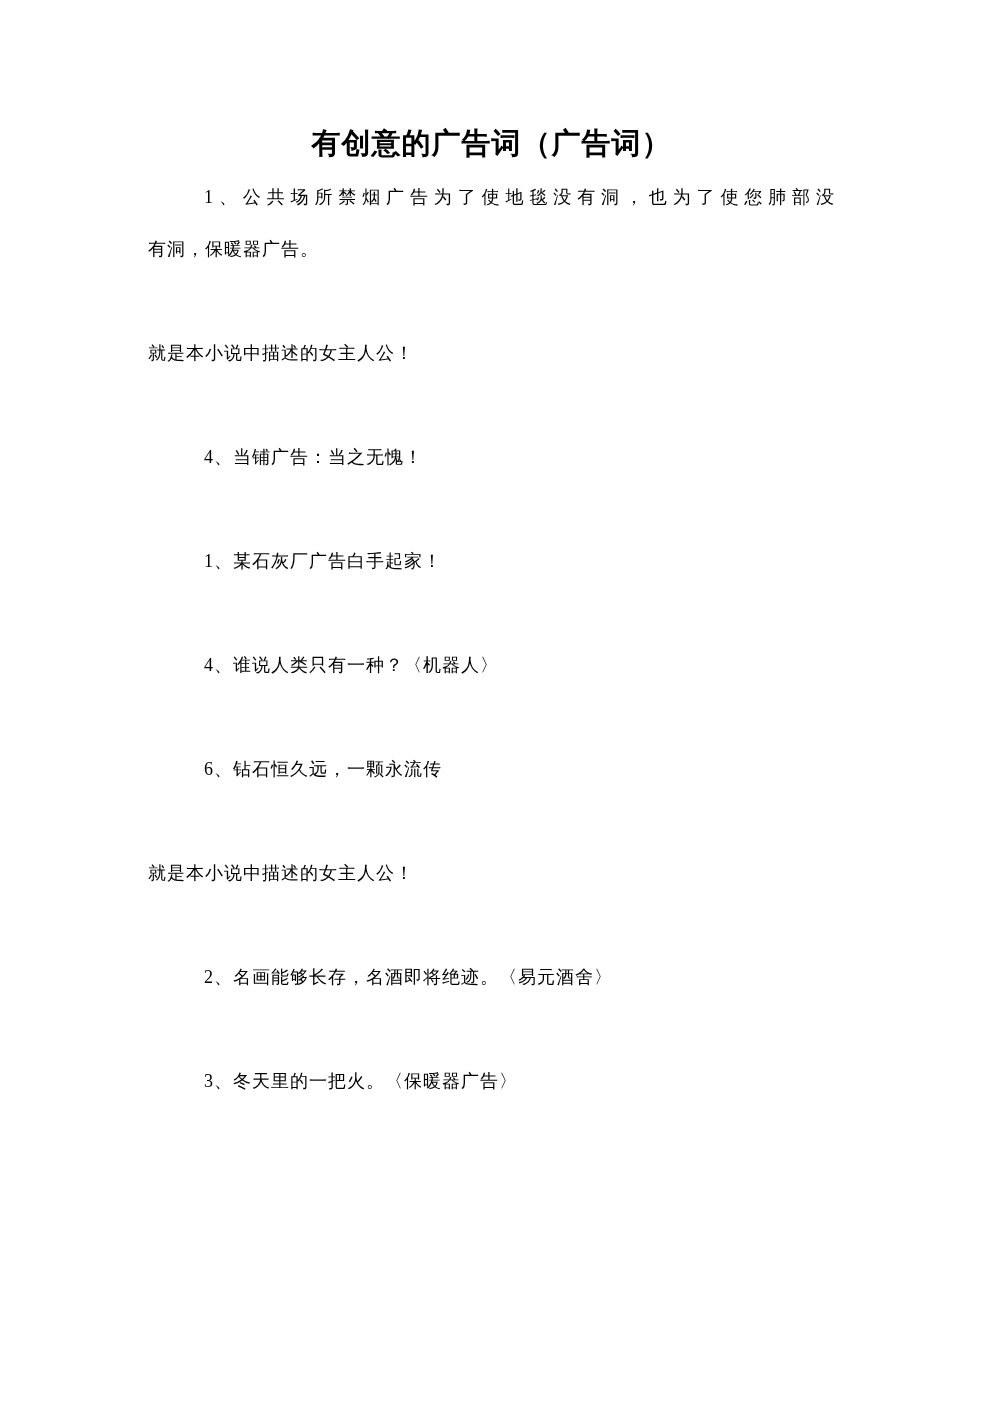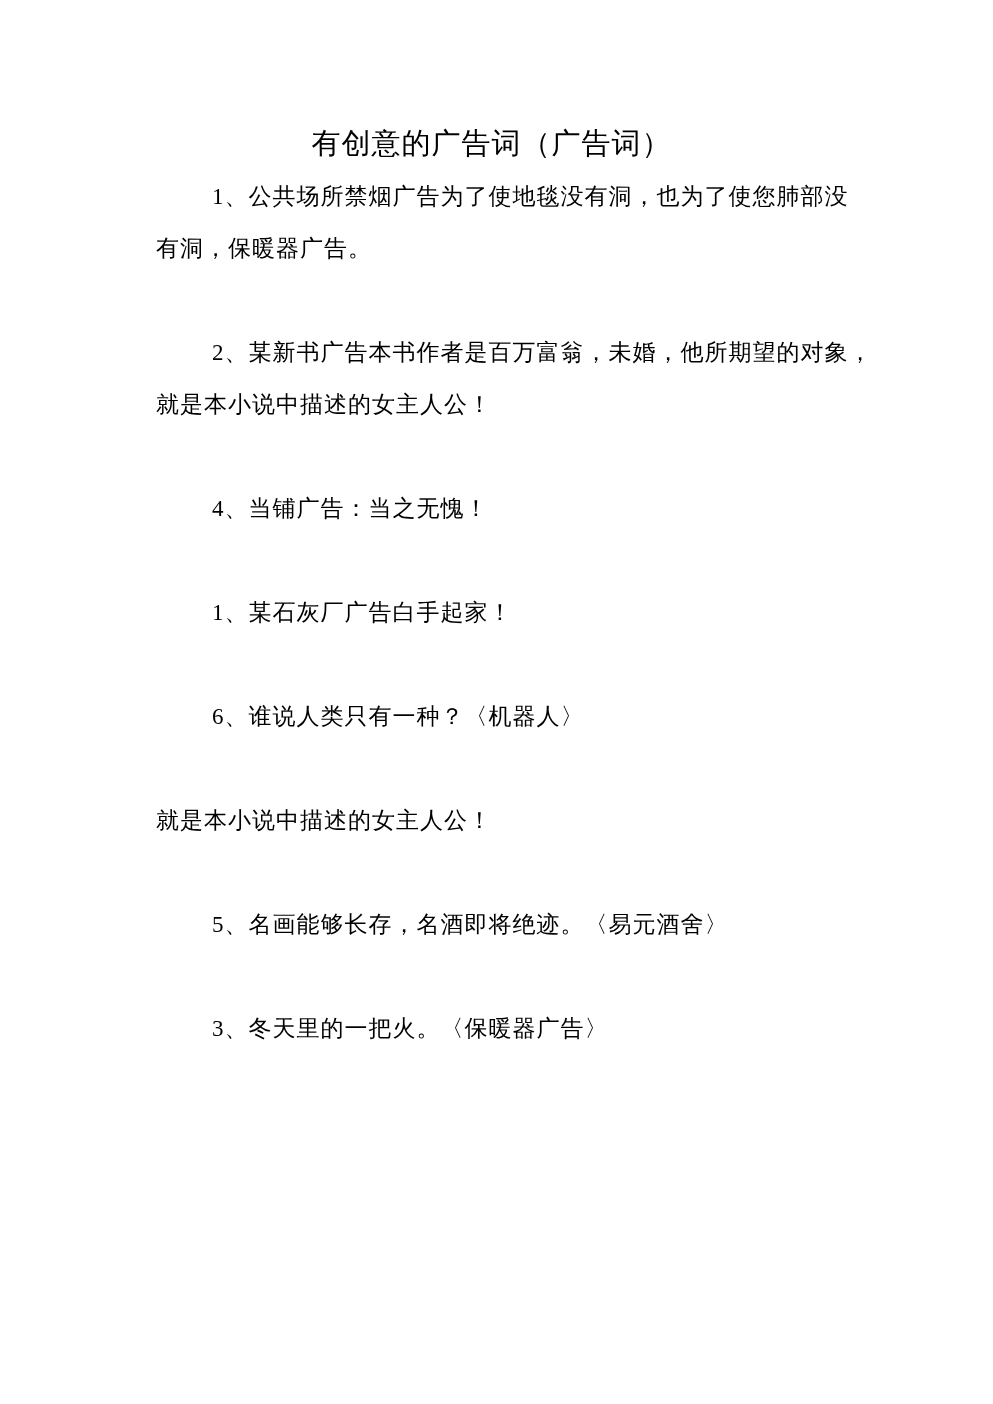--- a/index.html
+++ b/index.html
@@ -15,29 +15,29 @@
     background: #ffffff;
     overflow: hidden;
     box-sizing: border-box;
     padding: 123px 158px 0 148px;
     font-family: "Liberation Serif", "DejaVu Serif", serif;
     color: #000000;
   }
   .doc-title {
     margin: 0 0 8px 0;
     font-size: 29px;
-    font-weight: normal;
+    font-weight: bold;
     line-height: 40px;
     text-align: center;
     letter-spacing: 1px;
     white-space: nowrap;
   }
   .para {
-    margin: 0 0 52px 8px;
-    font-size: 23px;
+    margin: 0 0 52px 0;
+    font-size: 18px;
     line-height: 52px;
     letter-spacing: 1px;
   }
   .para .line {
     text-align: justify;
     text-align-last: justify;
     white-space: nowrap;
   }
   .para .line.first {
     text-indent: 56px;
@@ -52,35 +52,37 @@
 <div class="page">
   <h1 class="doc-title">有创意的广告词（广告词）</h1>
 
   <div id="doc-body">
 
   <div class="para">
         <div class="line first">1、公共场所禁烟广告为了使地毯没有洞，也为了使您肺部没</div>
         <div class="line last">有洞，保暖器广告。</div>
       </div>
       <div class="para">
-        <div class="line first">2、某新书广告本书作者是百万富翁，未婚，他所期望的对象，</div>
         <div class="line last">就是本小说中描述的女主人公！</div>
       </div>
       <div class="para">
         <div class="line first last">4、当铺广告：当之无愧！</div>
       </div>
       <div class="para">
         <div class="line first last">1、某石灰厂广告白手起家！</div>
       </div>
       <div class="para">
-        <div class="line first last">6、谁说人类只有一种？〈机器人〉</div>
+        <div class="line first last">4、谁说人类只有一种？〈机器人〉</div>
+      </div>
+      <div class="para">
+        <div class="line first last">6、钻石恒久远，一颗永流传</div>
       </div>
       <div class="para">
         <div class="line last">就是本小说中描述的女主人公！</div>
       </div>
       <div class="para">
-        <div class="line first last">5、名画能够长存，名酒即将绝迹。〈易元酒舍〉</div>
+        <div class="line first last">2、名画能够长存，名酒即将绝迹。〈易元酒舍〉</div>
       </div>
       <div class="para">
         <div class="line first last">3、冬天里的一把火。〈保暖器广告〉</div>
       </div>
     </div>
 </div>
 
 </body></html>

